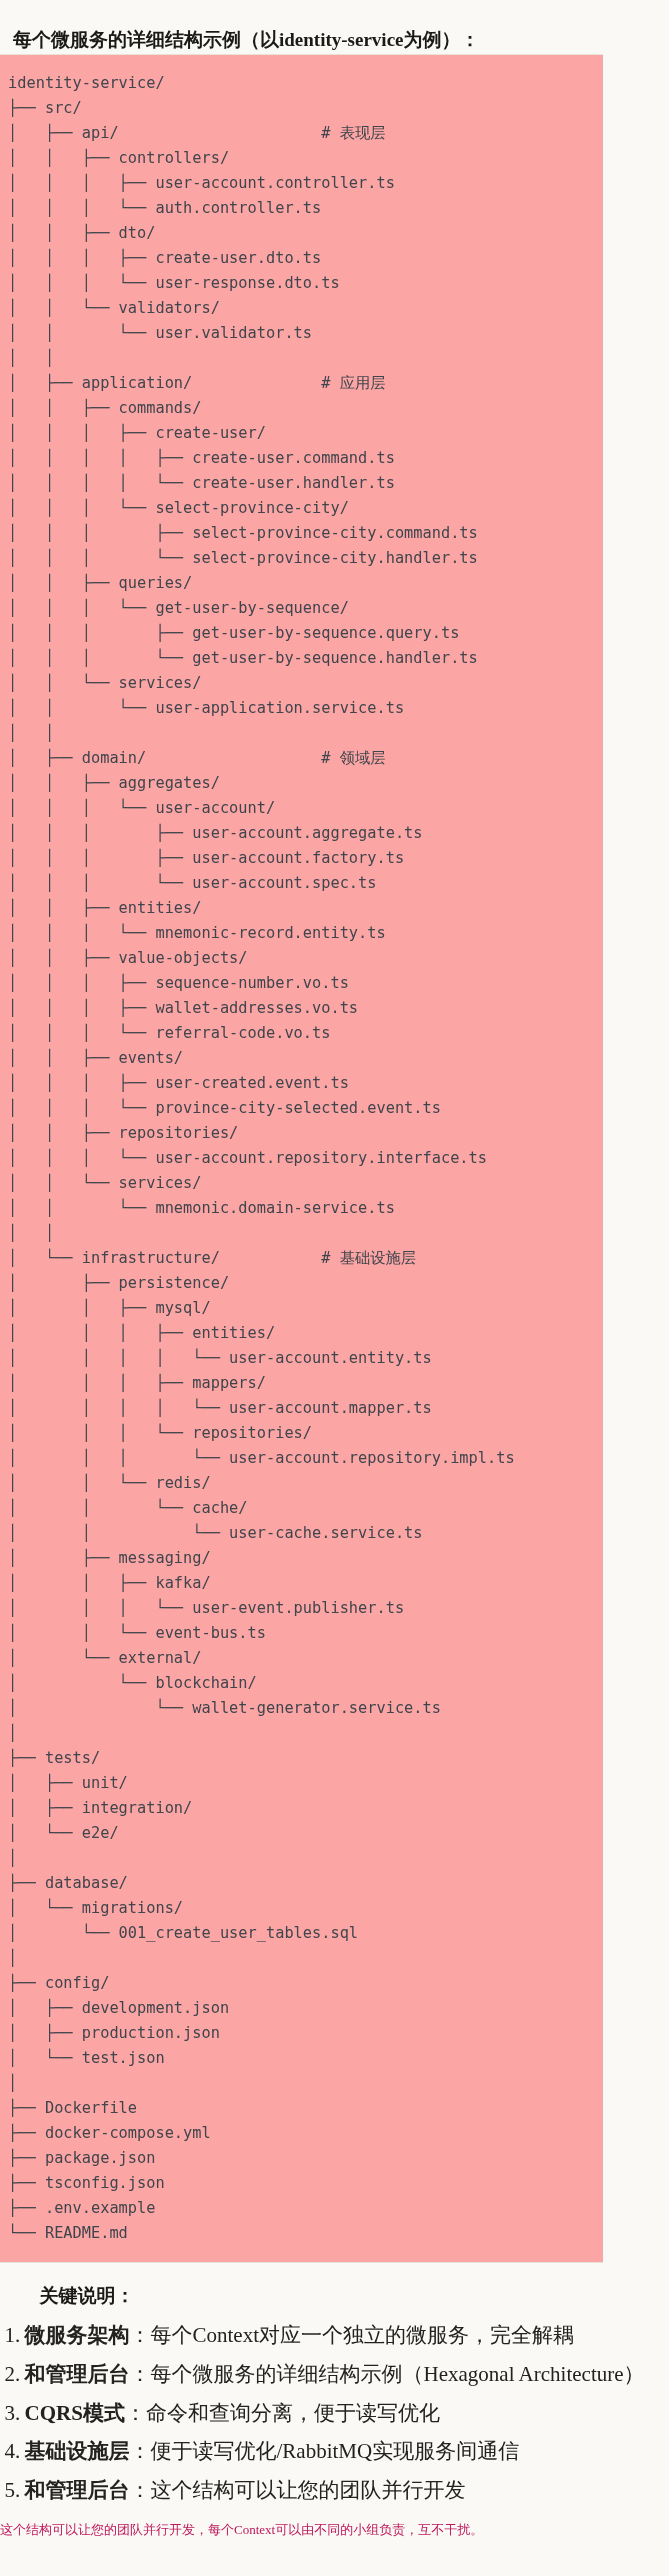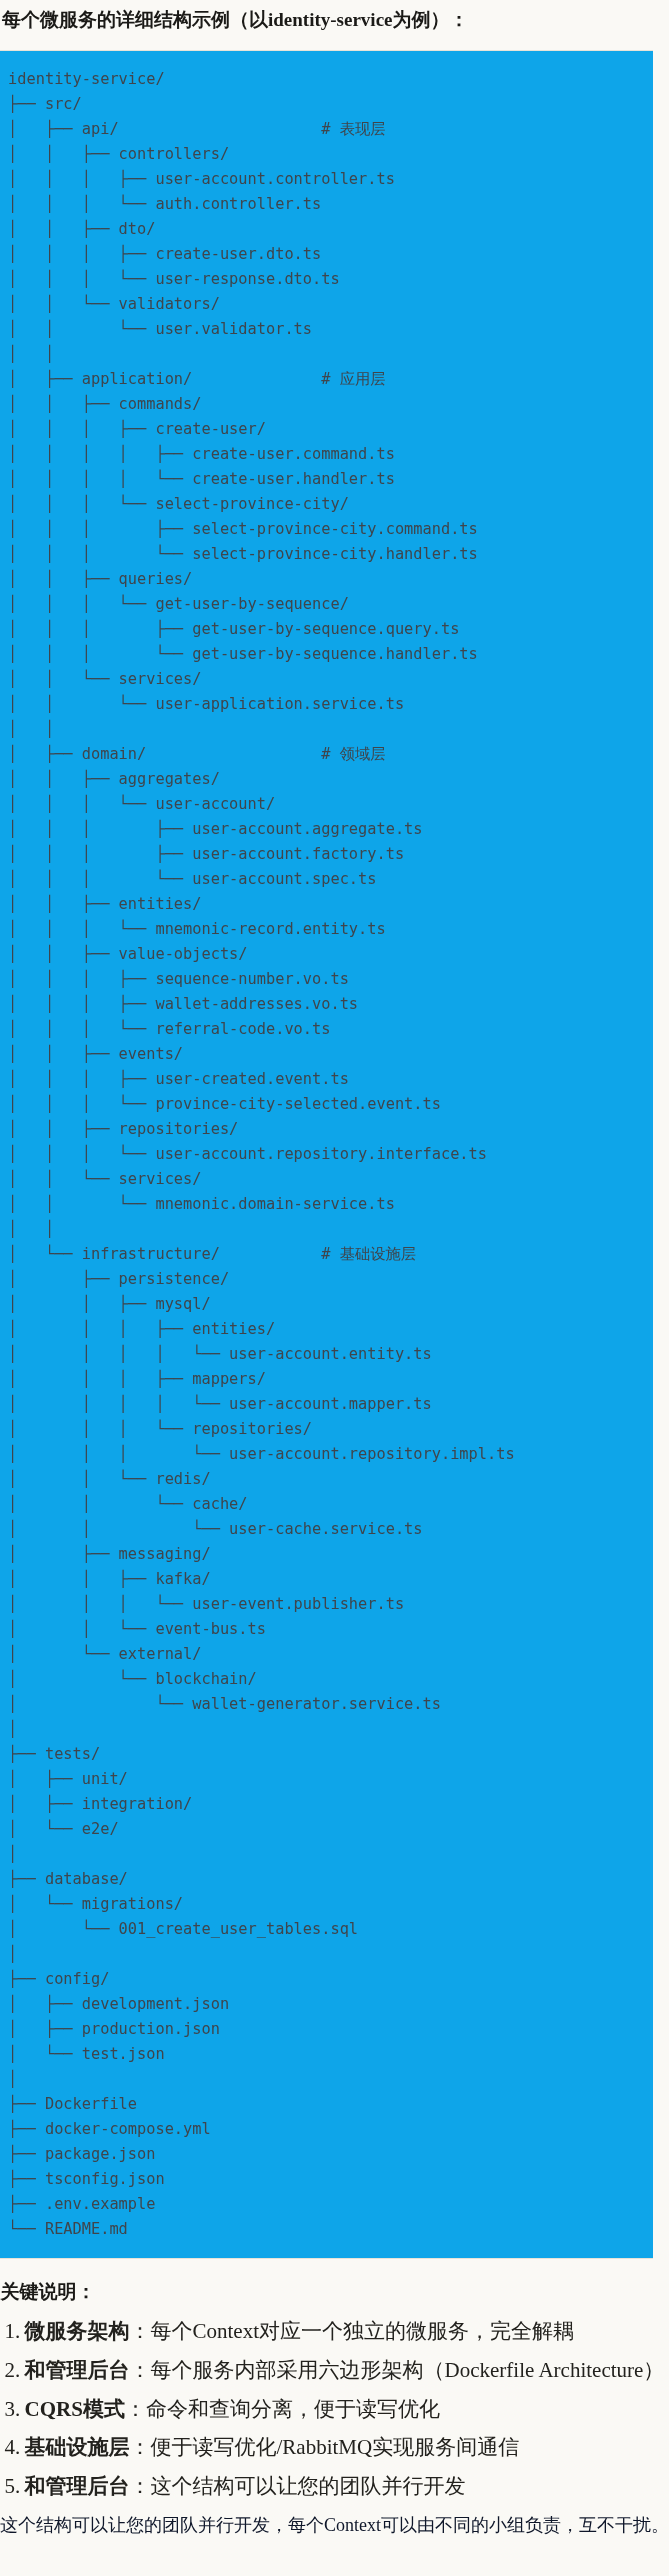--- a/index.html
+++ b/index.html
@@ -7,71 +7,72 @@
     width: 669px;
     height: 2576px;
     background: #faf9f5;
     font-family: "Liberation Serif", "DejaVu Serif", serif;
     color: #1f1e1a;
     overflow: hidden;
   }
   .page { width: 669px; }
 
   .doc-title {
-    padding-top: 6px;
-    margin-left: 2px;
+    padding-top: 26px;
+    margin-left: 13px;
     font-size: 19px;
     line-height: 27.5px;
     font-weight: 700;
     color: #1b1a17;
   }
 
   .code-block {
-    margin-top: 16px;
-    background: #0ea5e9;
+    margin-top: 0;
+    background: #fca5a5;
     border-top: 0.6px solid #e7e3d9;
     border-bottom: 0.6px solid #e7e3d9;
     padding: 16.3px 8.1px 16.3px 8.1px;
     box-sizing: border-box;
-    width: 653px;
+    width: 603px;
   }
   .code-block pre {
     margin: 0;
     font-family: "DejaVu Sans Mono", "Liberation Mono", monospace;
     font-size: 15.3px;
     line-height: 25px;
     color: #3f454c;
     white-space: pre;
   }
 
   .notes-heading {
     margin-top: 20px;
     margin-left: 0.6px;
     font-size: 19px;
     line-height: 26px;
     font-weight: 700;
     color: #1b1a17;
+    padding-left: 39px;
   }
 
   .notes-list { margin-top: 15px; }
   .note-item {
     margin-left: 4.4px;
     font-size: 21px;
     line-height: 22.5px;
     margin-bottom: 16.3px;
     color: #23221e;
   }
   .note-num { margin-right: 4.4px; }
   .note-label { font-weight: 700; }
 
   .footer-text {
     margin-top: 13px;
-    font-size: 18px;
+    font-size: 13px;
     line-height: 23px;
-    color: #0f172a;
+    color: #be185d;
   }
 </style>
 </head>
 <body>
 
 <div class="page">
 
   <div class="doc-title">每个微服务的详细结构示例（以identity-service为例）：</div>
 
   <div class="code-block">
@@ -162,21 +163,21 @@
 ├── tsconfig.json
 ├── .env.example
 └── README.md</pre>
   </div>
 
   <div class="notes-heading">关键说明：</div>
 
   <div class="notes-list">
   <div class="note-item"><span class="note-num">1.</span><span class="note-label">微服务架构</span><span class="note-text">：每个Context对应一个独立的微服务，完全解耦</span></div>
 
-  <div class="note-item"><span class="note-num">2.</span><span class="note-label">和管理后台</span><span class="note-text">：每个服务内部采用六边形架构（Dockerfile Architecture）</span></div>
+  <div class="note-item"><span class="note-num">2.</span><span class="note-label">和管理后台</span><span class="note-text">：每个微服务的详细结构示例（Hexagonal Architecture）</span></div>
 
   <div class="note-item"><span class="note-num">3.</span><span class="note-label">CQRS模式</span><span class="note-text">：命令和查询分离，便于读写优化</span></div>
 
   <div class="note-item"><span class="note-num">4.</span><span class="note-label">基础设施层</span><span class="note-text">：便于读写优化/RabbitMQ实现服务间通信</span></div>
 
   <div class="note-item"><span class="note-num">5.</span><span class="note-label">和管理后台</span><span class="note-text">：这个结构可以让您的团队并行开发</span></div>
 
 </div>
 
   <div class="footer-text">这个结构可以让您的团队并行开发，每个Context可以由不同的小组负责，互不干扰。</div>

